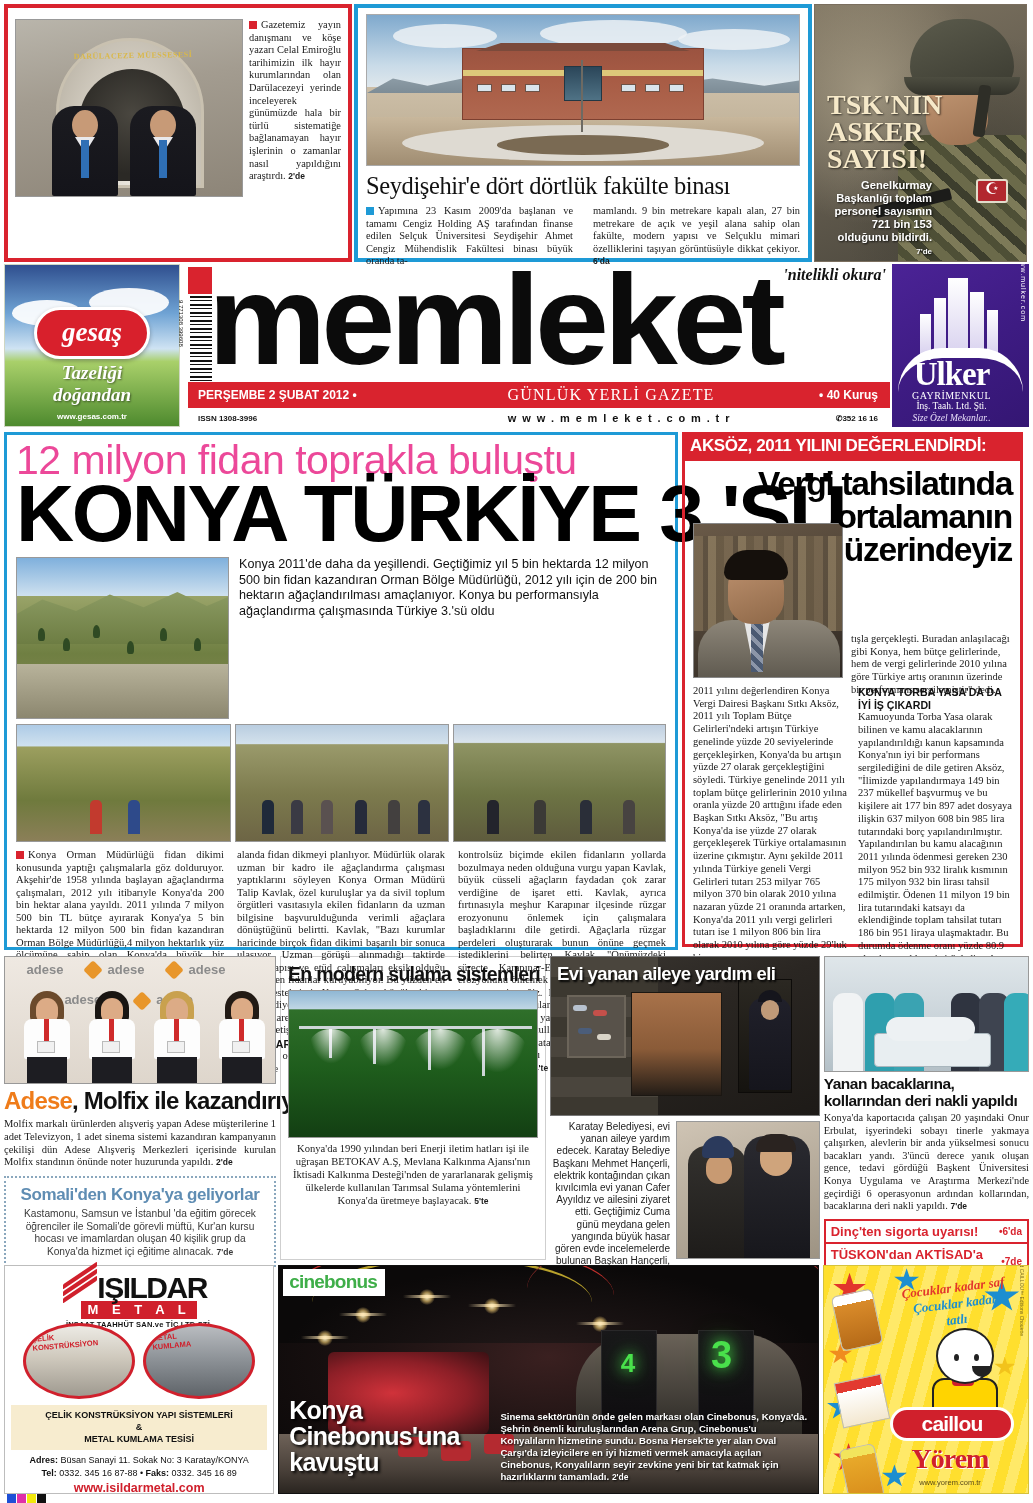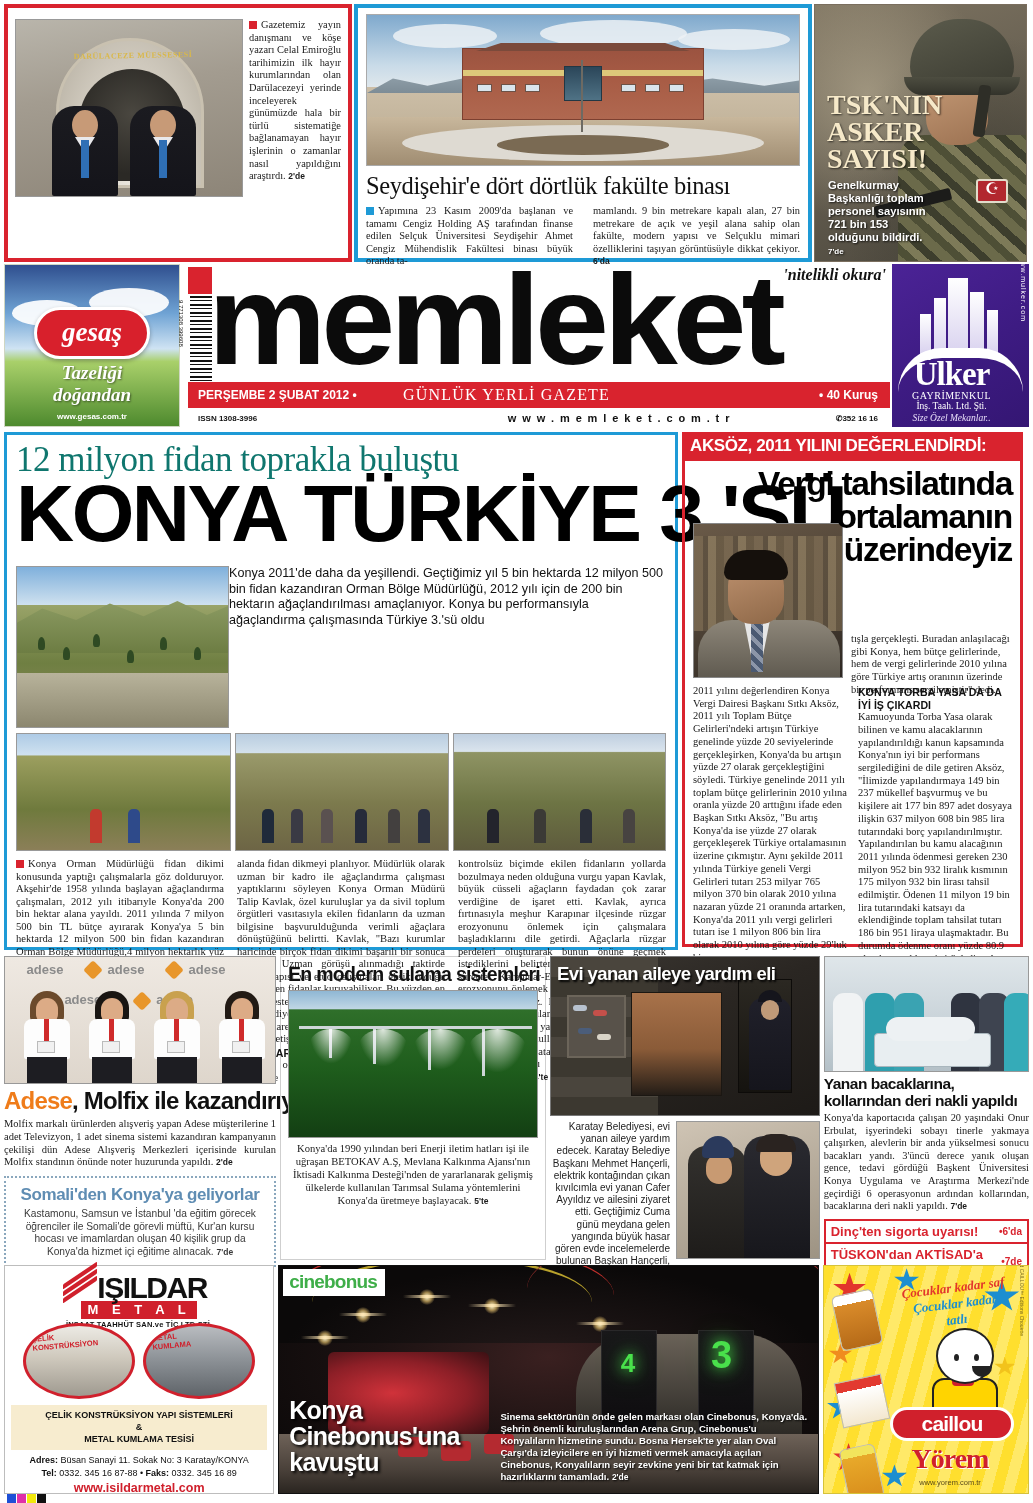--- a/index.html
+++ b/index.html
@@ -139,20 +139,21 @@
     position:absolute; left:12px; top:86px; z-index:4;
     font-family:"Liberation Serif", serif; font-weight:bold;
     font-size: 28px; line-height:27px; color:#f6e9c9; letter-spacing:0px;
     text-shadow: 1px 1px 2px rgba(0,0,0,.65);
   }
   .tsk-sub {
     position:absolute; left:13px; top:174px; width:104px; z-index:4;
     font-family:"Liberation Sans", sans-serif; font-weight:bold;
     font-size:11.2px; line-height:13px; color:#ffffff;
     text-shadow: 1px 1px 2px rgba(0,0,0,.8);
+    text-align: right;
   }
   .tsk-sub .pgref { color:#fff; font-size:8px;}
 
   
   .masthead { position:relative; width:1033px; height:170px; display:flex; padding: 2px 4px 0 4px; }
   .ad-gesas {
     width: 176px; height: 163px; position:relative; overflow:hidden;
     border:1px solid #cfd6c2;
     background: linear-gradient(180deg,#2f4f8f 0%, #6fa3d4 30%, #cfe3f3 52%, #a9d06a 60%, #4e8a2e 100%);
   }
@@ -198,21 +199,21 @@
     font-size:128px; line-height:124px; letter-spacing:-5px; color:#0b0b0b;
     transform: scaleX(1.04); transform-origin: left center;
   }
   .mast-strip {
     position:absolute; left:8px; right:2px; top:118px; height:26px; background:#d9232e;
     display:flex; align-items:center; color:#fff;
     font-family:"Liberation Sans", sans-serif; font-weight:bold; font-size:12px;
   }
   .mast-strip .date { padding-left:10px; width:215px; }
   .mast-strip .mid {
-    flex:1; text-align:left; font-family:"Liberation Serif", serif;
+    flex:1; text-align:center; font-family:"Liberation Serif", serif;
     font-size:16px; letter-spacing:1.2px; font-weight:normal;
   }
   .mast-strip .price { padding-right:12px; }
   .mast-foot {
     position:absolute; left:8px; right:2px; top:146px; height:16px;
     display:flex; align-items:center; font-family:"Liberation Sans", sans-serif;
     font-size:8px; font-weight:bold; color:#111;
   }
   .mast-foot .issn { padding-left:10px; width:215px; }
   .mast-foot .web { flex:1; text-align:center; letter-spacing:1.4px; font-size:11px; }
@@ -237,29 +238,29 @@
   .ulk-slog { position:absolute; left:0; right:18px; top:149px; text-align:center;
      font-family:"Liberation Serif", serif; font-style:italic; font-size:9.5px; color:#e8def9; }
   .ulk-vweb { position:absolute; right:2px; top:58px; transform: rotate(90deg); transform-origin: right top;
      font-family:"Liberation Sans", sans-serif; font-size:7px; color:#fff; letter-spacing:1px; white-space:nowrap; }
 
   
   .lead-row { display:flex; padding: 0 4px; gap:4px; height: 518px; }
 
   .lead-left { width: 674px; border: 3px solid #1e9ad6; padding: 6px 9px 4px 9px; position:relative; }
   .kicker {
-    font-family:Liberation Serif, serif; font-size: 35px; line-height:38px;
-    color:#0f766e; letter-spacing:-0.5px; white-space:nowrap;
+    font-family:Liberation Sans, sans-serif; font-size: 41px; line-height:38px;
+    color:#ec4899; letter-spacing:-0.5px; white-space:nowrap;
   }
   .lead-title {
     font-family:"Liberation Sans", sans-serif; font-weight:bold;
     font-size: 79px; line-height: 74px; letter-spacing:-2.5px; color:#000;
     transform: scaleX(1.02); transform-origin:left; white-space:nowrap; margin-top:-2px;
   }
-  .lead-summary-row { display:flex; margin-top:15px; }
+  .lead-summary-row { display:flex; gap:10px; margin-top:6px; }
   .lead-photo {
     width: 213px; height:162px; position:relative; overflow:hidden; border:1px solid #999;
     background: linear-gradient(180deg,#a9c9e4 0%,#cfe0ee 22%,#9aa469 23%,#6f7f42 60%,#8c8a5c 100%);
   }
   .lp-sky { position:absolute; left:0; right:0; top:0; height:24%;
      background:linear-gradient(180deg,#7fb0dc,#cfe1ef); }
   .lp-hill { position:absolute; left:0; right:0; top:14%; height:40%;
      background: linear-gradient(180deg,#93a26a,#6d7d43);
      clip-path: polygon(0 100%, 0 52%, 12% 30%, 28% 48%, 44% 22%, 60% 42%, 76% 18%, 90% 40%, 100% 26%, 100% 100%); }
   .lp-tree { position:absolute; width:7px; height:13px; background:#2f4a23; border-radius:50% 50% 30% 30%; }

